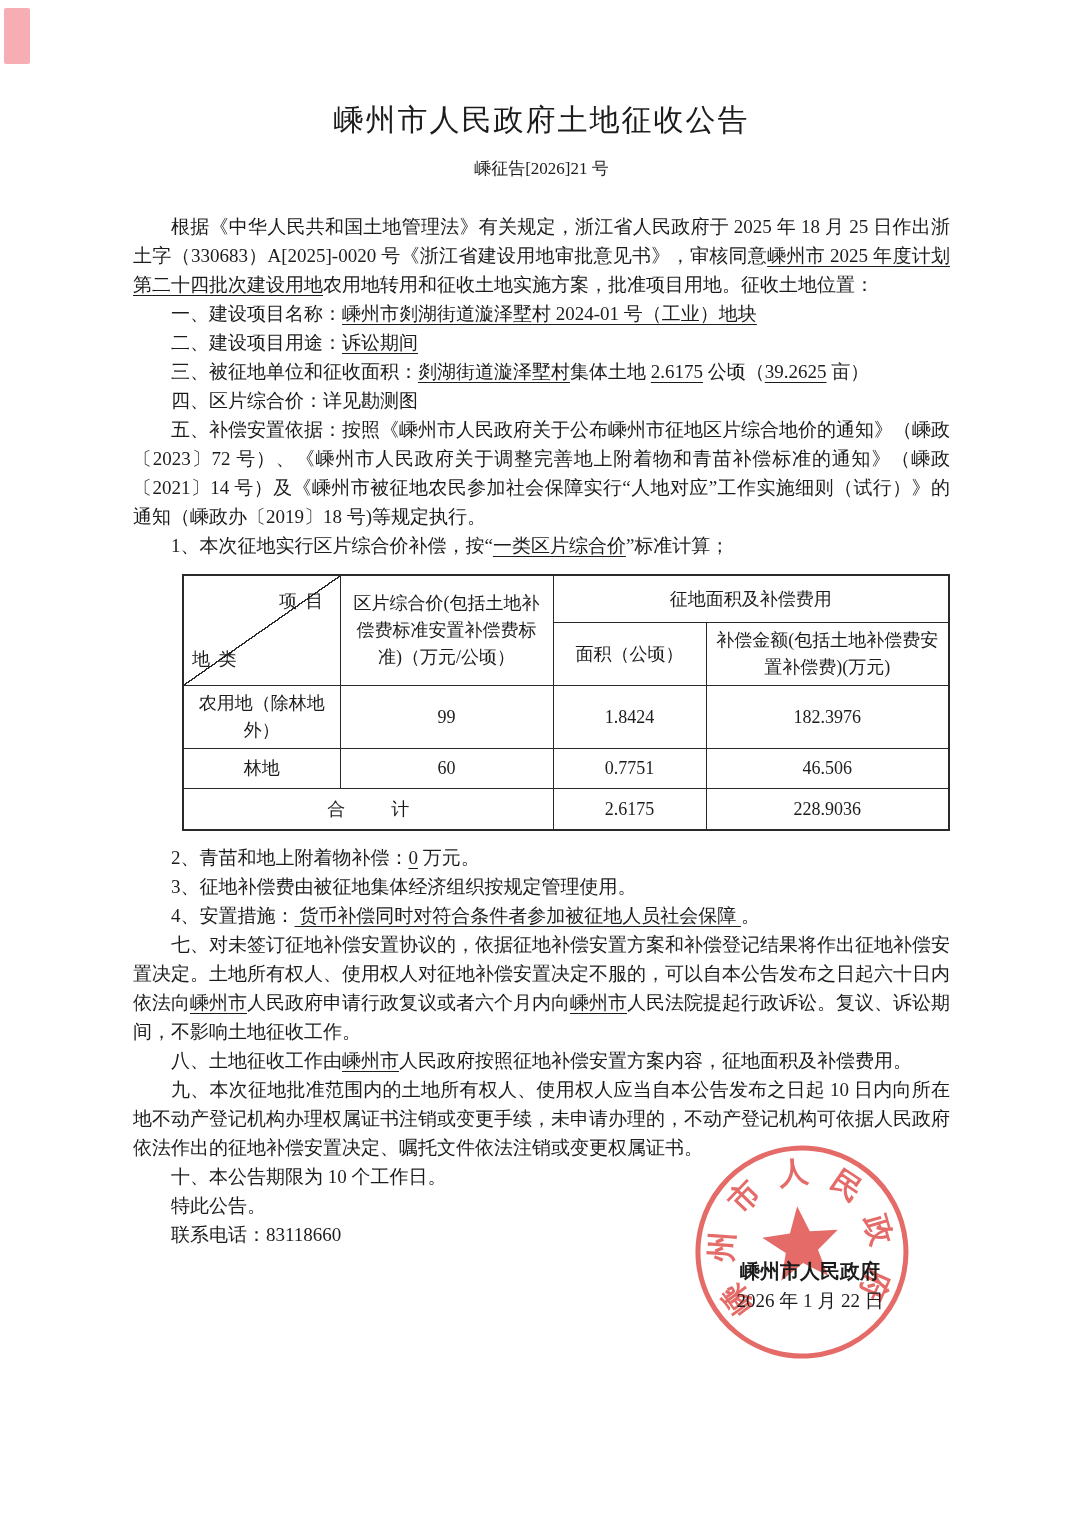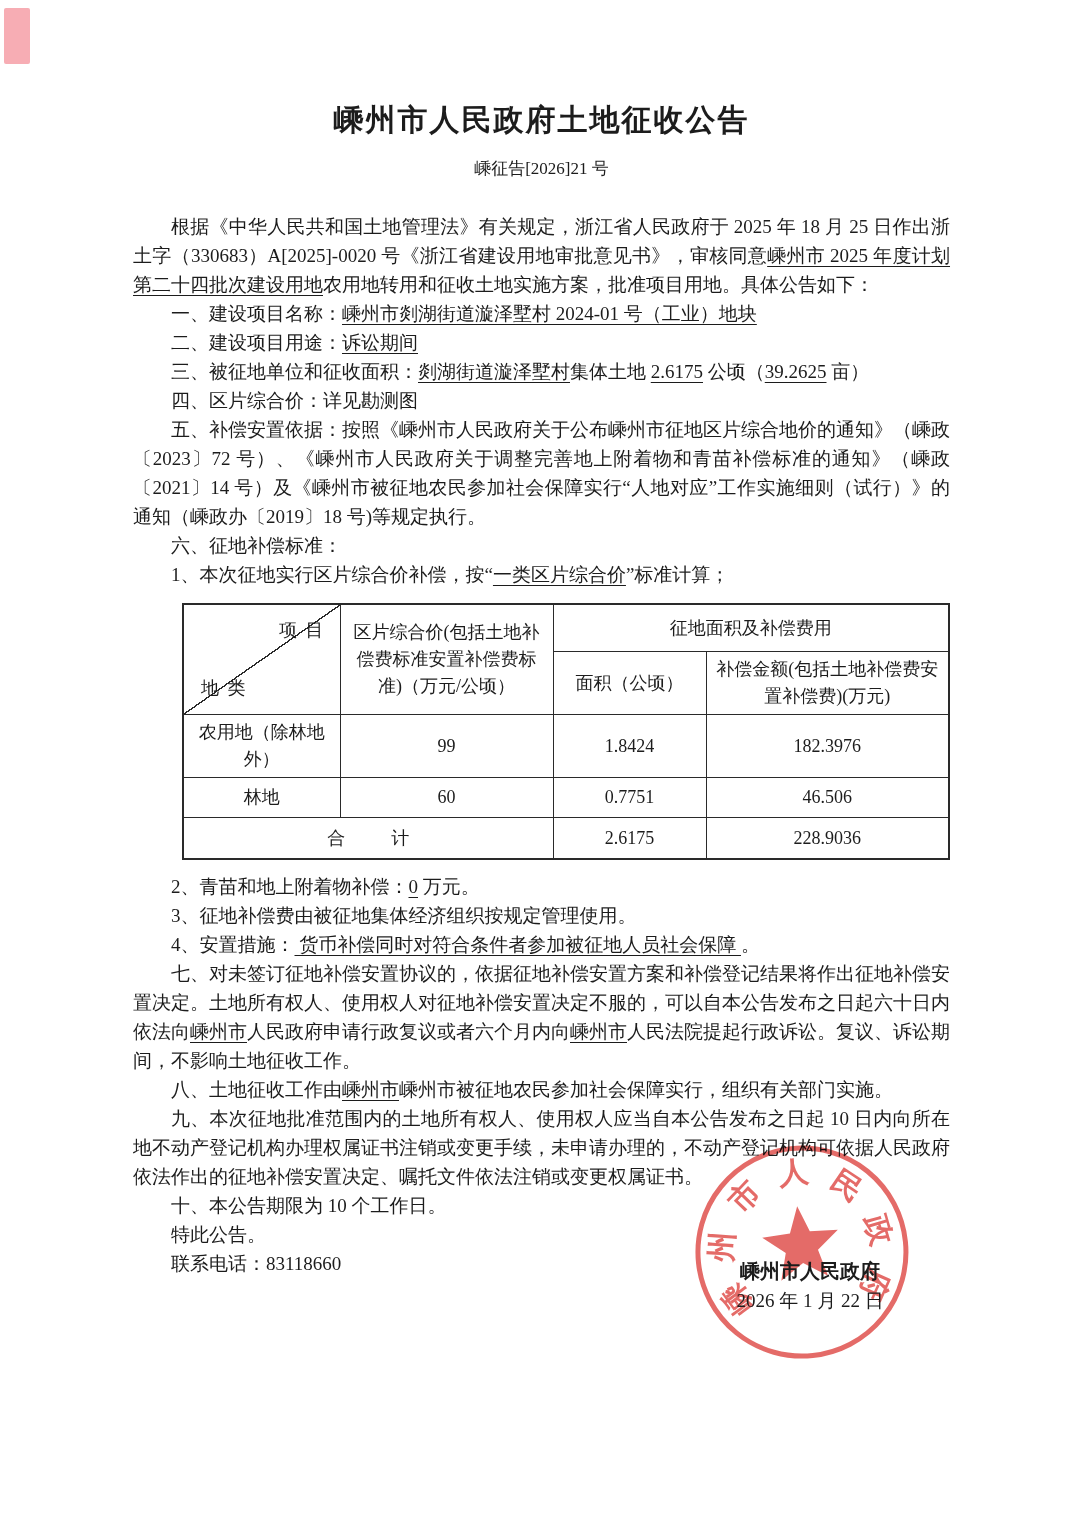--- a/index.html
+++ b/index.html
@@ -10,21 +10,21 @@
     font-family: "Liberation Serif", "DejaVu Serif", serif;
     color: #1c1c1c;
     overflow: hidden;
   }
   .page { padding: 100px 130px 0 133px; position: relative; }
 
   .doc-title {
     margin: 0 0 16px 0;
     text-align: center;
     font-family: "Liberation Sans", "DejaVu Sans", sans-serif;
-    font-weight: bold;
+    font-weight: normal;
     font-size: 30px;
     letter-spacing: 2px;
   }
   .doc-no {
     text-align: center;
     font-size: 17px;
     margin: 0 0 32px 0;
   }
   .para {
     font-size: 19px;
@@ -59,21 +59,21 @@
     position: relative;
     background:
       linear-gradient(to bottom right,
         transparent calc(50% - 0.7px),
         #2a2a2a calc(50% - 0.7px),
         #2a2a2a calc(50% + 0.7px),
         transparent calc(50% + 0.7px));
     height: 100px;
   }
   .diag-top { position: absolute; top: 12px; right: 14px; letter-spacing: 2px; }
-  .diag-bottom { position: absolute; bottom: 12px; left: 17px; letter-spacing: 2px; margin-top: 16px; }
+  .diag-bottom { position: absolute; bottom: 12px; left: 8px; letter-spacing: 2px; margin-top: 16px; }
   td.group-h { height: 40px; }
   td.sub-h { height: 56px; }
   tr.r-farm td { height: 56px; }
   tr.r-forest td { height: 33px; }
   tr.r-total td { height: 34px; }
   .total-label { letter-spacing: 14px; text-indent: 14px; margin-left: 16px; }
 
   .signature {
     position: absolute;
     left: 685px; top: 1256px;
@@ -106,27 +106,26 @@
 </head>
 <body>
 
 <div class="corner-mark"></div>
 
 <div class="page">
 
   <h1 class="doc-title">嵊州市人民政府土地征收公告</h1>
   <div class="doc-no">嵊征告[2026]21 号</div>
 
-  <p class="para ind"><span>根据《中华人民共和国土地管理法》有关规定，浙江省人民政府于 2025 年 18 月 25 日作出浙土字（330683）A[2025]-0020 号《浙江省建设用地审批意见书》，审核同意</span><span class="u">嵊州市 2025 年度计划第二十四批次建设用地</span><span>农用地转用和征收土地实施方案，批准项目用地。具体公告如下：</span></p>
+  <p class="para ind"><span>根据《中华人民共和国土地管理法》有关规定，浙江省人民政府于 2025 年 18 月 25 日作出浙土字（330683）A[2025]-0020 号《浙江省建设用地审批意见书》，审核同意</span><span class="u">嵊州市 2025 年度计划第二十四批次建设用地</span><span>农用地转用和征收土地实施方案，批准项目用地。征收土地位置：</span></p>
   <p class="para ind"><span>一、建设项目名称：</span><span class="u">嵊州市剡湖街道漩泽墅村 2024-01 号（工业）地块</span></p>
   <p class="para ind"><span>二、建设项目用途：</span><span class="u">诉讼期间</span></p>
   <p class="para ind"><span>三、被征地单位和征收面积：</span><span class="u">剡湖街道漩泽墅村</span><span>集体土地 </span><span class="u">2.6175</span><span> 公顷（</span><span class="u">39.2625</span><span> 亩）</span></p>
   <p class="para ind"><span>四、区片综合价：详见勘测图</span></p>
   <p class="para ind"><span>五、补偿安置依据：按照《嵊州市人民政府关于公布嵊州市征地区片综合地价的通知》（嵊政〔2023〕72 号）、《嵊州市人民政府关于调整完善地上附着物和青苗补偿标准的通知》（嵊政〔2021〕14 号）及《嵊州市被征地农民参加社会保障实行“人地对应”工作实施细则（试行）》的通知（嵊政办〔2019〕18 号)等规定执行。</span></p>
-  <p class="para ind"><span>六、征地补偿标准：</span></p>
   <p class="para ind"><span>1、本次征地实行区片综合价补偿，按“</span><span class="u">一类区片综合价</span><span>”标准计算；</span></p>
 
   <table class="comp">
     <colgroup>
       <col style="width:157px">
         <col style="width:213px">
         <col style="width:153px">
         <col style="width:243px">
     </colgroup>
     <tbody>
@@ -159,21 +158,21 @@
       <td>2.6175</td>
       <td>228.9036</td>
     </tr>
   </tbody>
     </table>
 
   <p class="para ind"><span>2、青苗和地上附着物补偿：</span><span class="u">0</span><span> 万元。</span></p>
   <p class="para ind"><span>3、征地补偿费由被征地集体经济组织按规定管理使用。</span></p>
   <p class="para ind"><span>4、安置措施：</span><span class="u">&nbsp;货币补偿同时对符合条件者参加被征地人员社会保障&nbsp;</span><span>。</span></p>
   <p class="para ind"><span>七、对未签订征地补偿安置协议的，依据征地补偿安置方案和补偿登记结果将作出征地补偿安置决定。土地所有权人、使用权人对征地补偿安置决定不服的，可以自本公告发布之日起六十日内依法向</span><span class="u">嵊州市</span><span>人民政府申请行政复议或者六个月内向</span><span class="u">嵊州市</span><span>人民法院提起行政诉讼。复议、诉讼期间，不影响土地征收工作。</span></p>
-  <p class="para ind"><span>八、土地征收工作由</span><span class="u">嵊州市</span><span>嵊州市被征地农民参加社会保障实行，组织有关部门实施。</span></p>
+  <p class="para ind"><span>八、土地征收工作由</span><span class="u">嵊州市</span><span>人民政府按照征地补偿安置方案内容，征地面积及补偿费用。</span></p>
   <p class="para ind"><span>九、本次征地批准范围内的土地所有权人、使用权人应当自本公告发布之日起 10 日内向所在地不动产登记机构办理权属证书注销或变更手续，未申请办理的，不动产登记机构可依据人民政府依法作出的征地补偿安置决定、嘱托文件依法注销或变更权属证书。</span></p>
   <p class="para ind"><span>十、本公告期限为 10 个工作日。</span></p>
   <p class="para ind"><span>特此公告。</span></p>
   <p class="para ind"><span>联系电话：83118660</span></p>
 
 </div>
 
 <svg class="seal" viewBox="0 0 225 225" xmlns="http://www.w3.org/2000/svg">
   <circle cx="112" cy="112" r="104" fill="none" stroke="#e0514d" stroke-width="5"></circle>
   <path d="M112,66 L122,92.2 L150,93.6 L128.2,111.3 L135.5,138.4 L112,123 L88.5,138.4 L95.8,111.3 L74,93.6 L102,92.2 Z" fill="#e0514d"></path>

